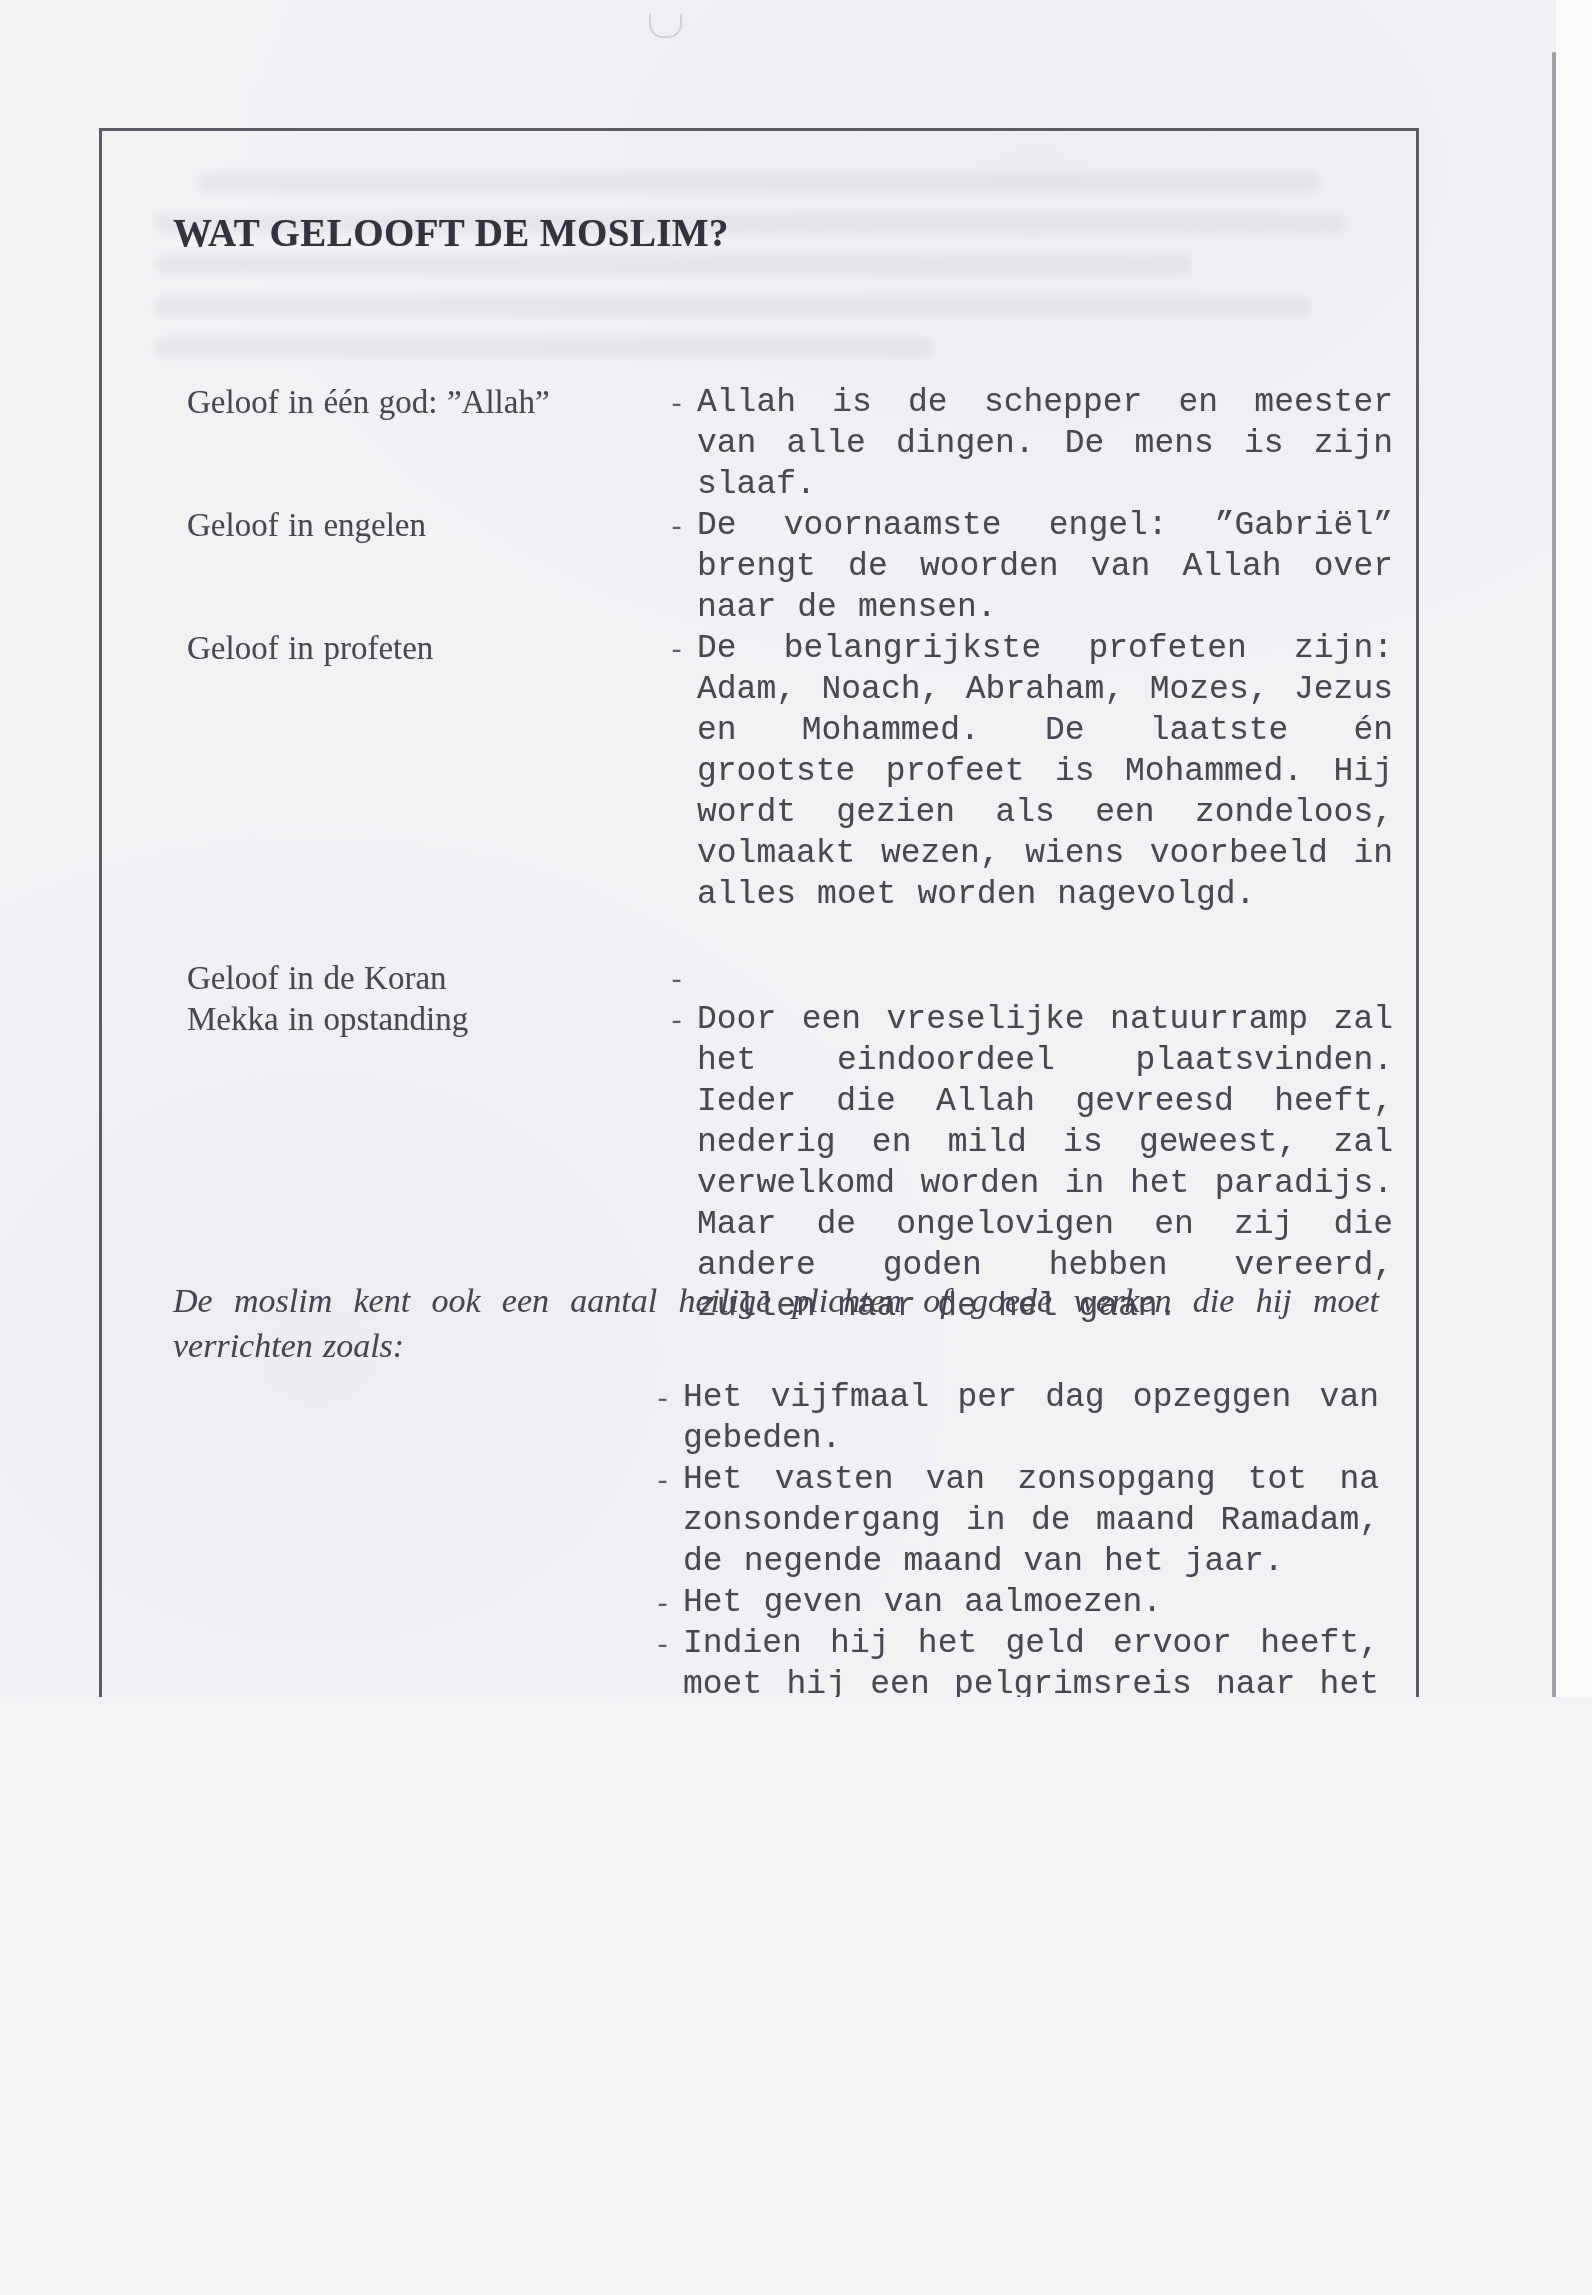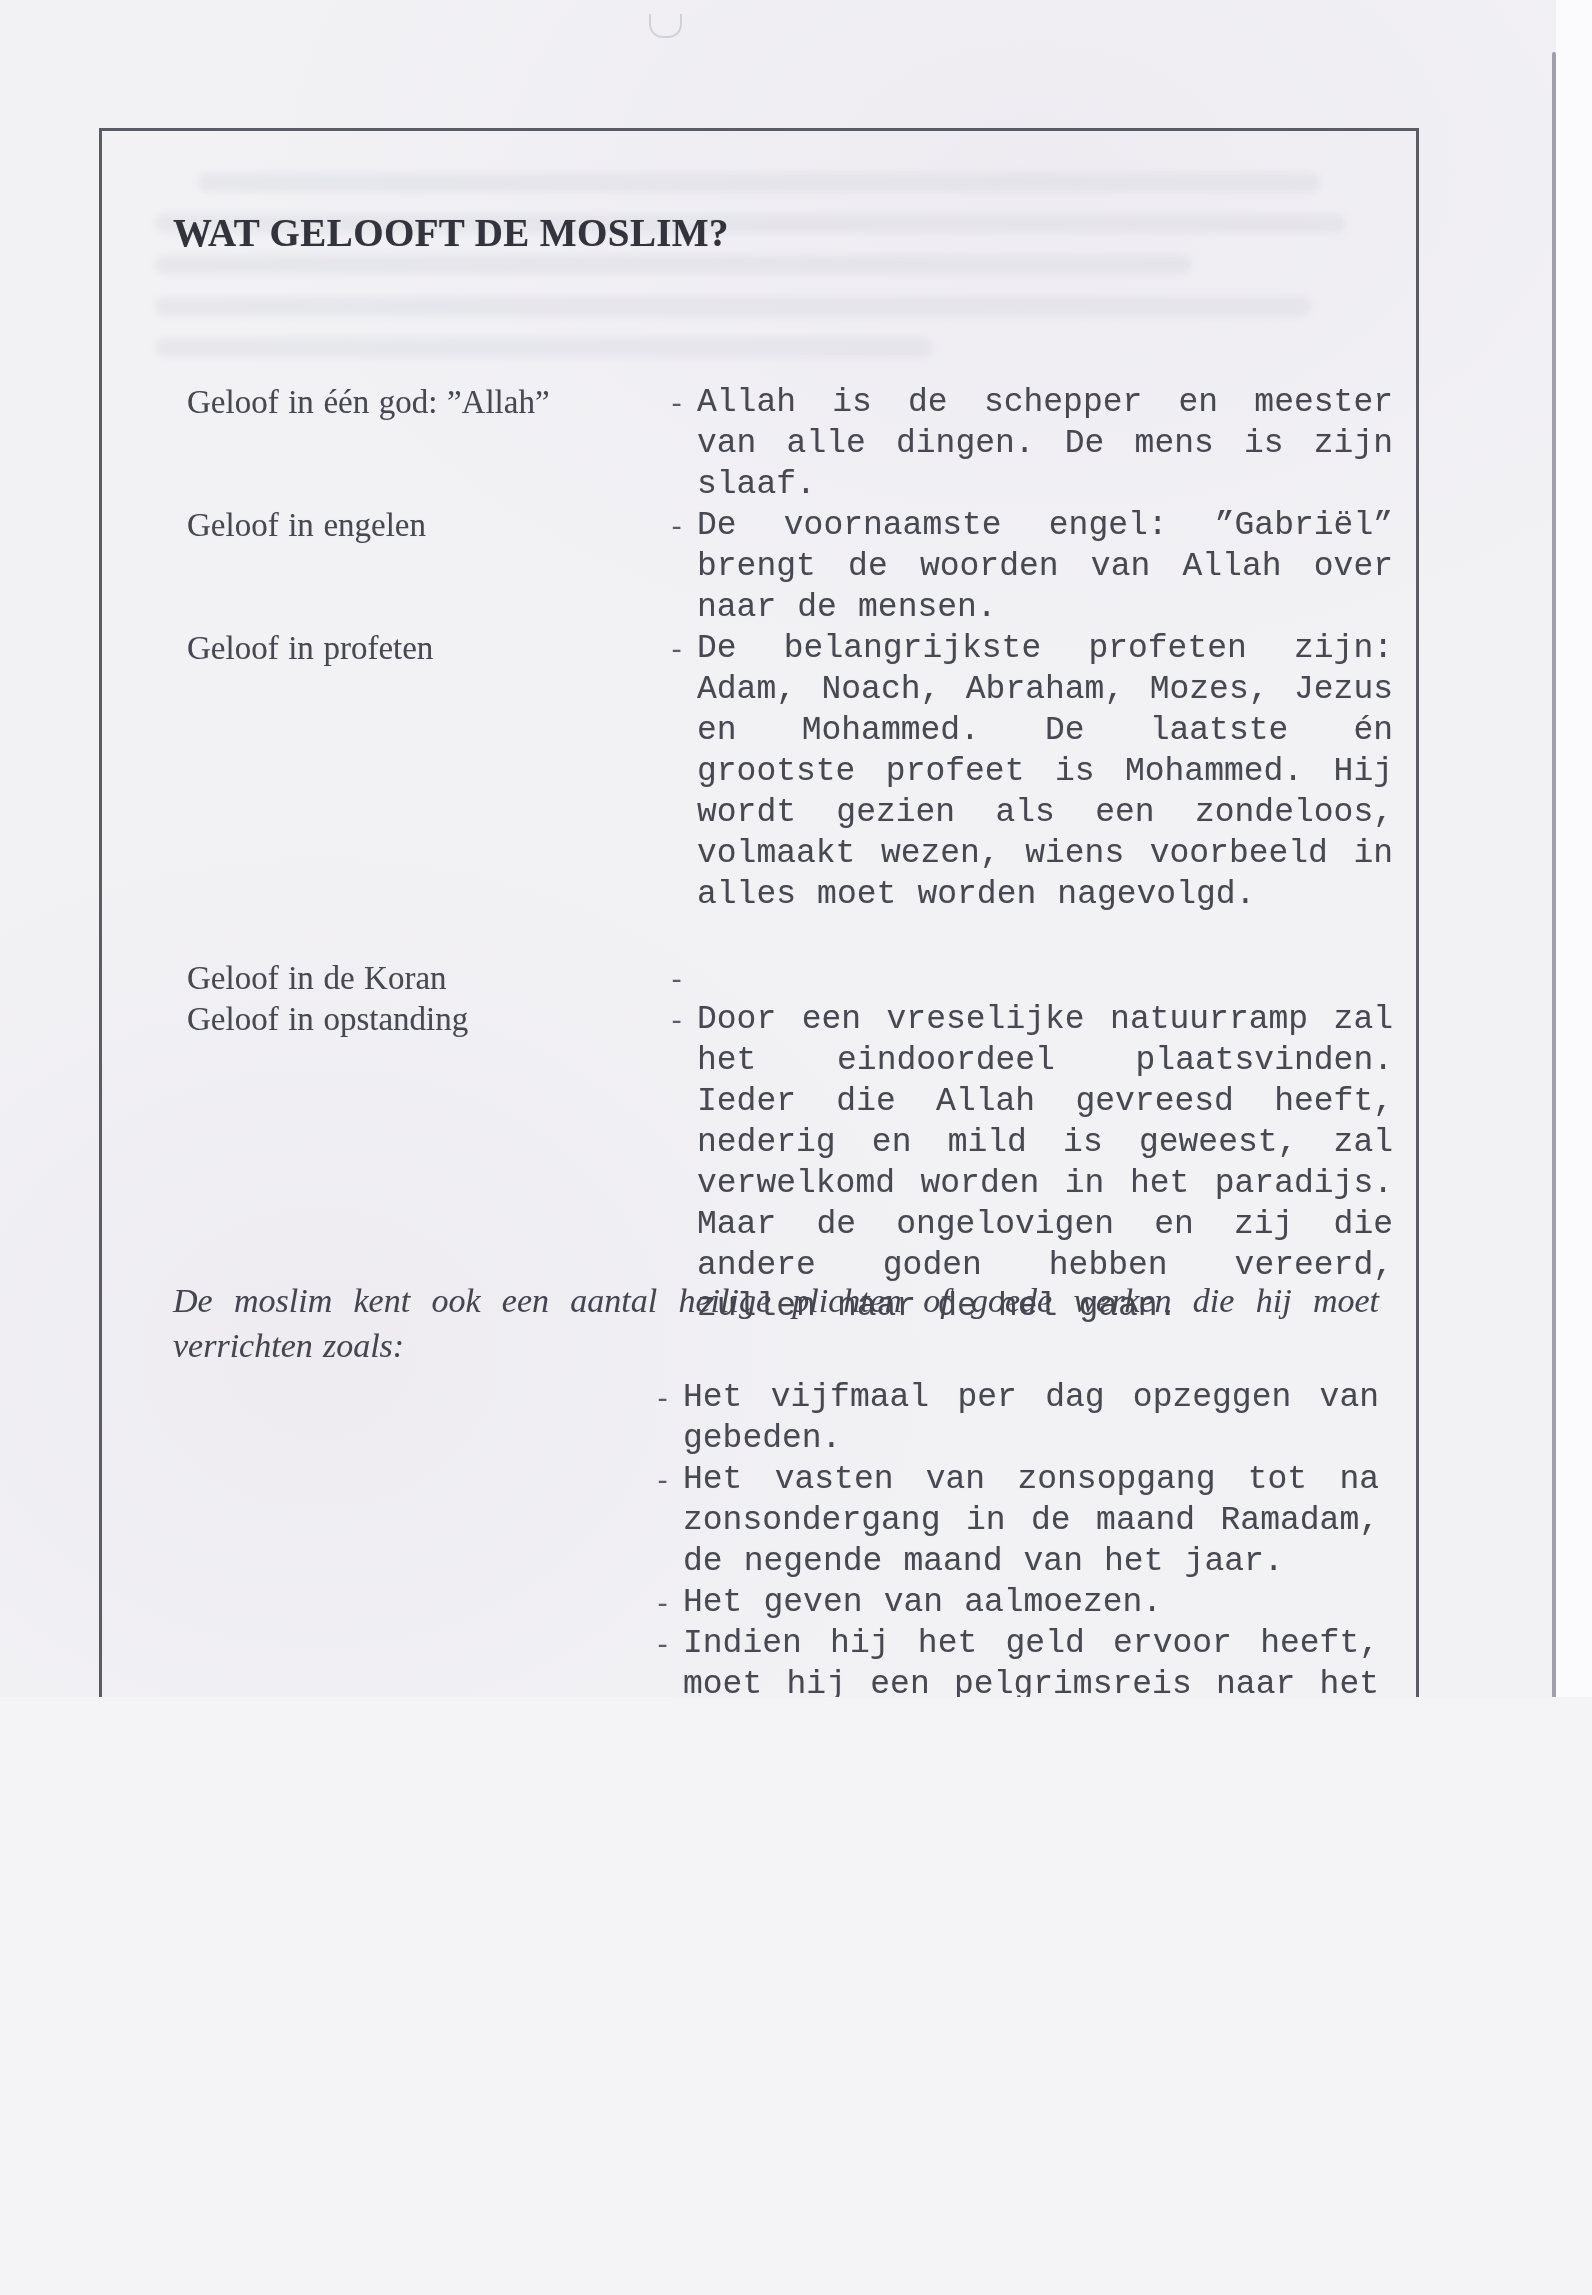--- a/index.html
+++ b/index.html
@@ -114,21 +114,21 @@
       <div class="b-row">
         <div class="term">Geloof in profeten</div>
         <div class="dash">-</div>
         <div class="desc">De belangrijkste profeten zijn: Adam, Noach, Abraham, Mozes, Jezus en Mohammed. De laatste én grootste profeet is Mohammed. Hij wordt gezien als een zondeloos, volmaakt wezen, wiens voorbeeld in alles moet worden nagevolgd.</div>
       </div>
       <div class="b-row">
         <div class="term">Geloof in de Koran</div>
         <div class="dash">-</div>
       </div>
       <div class="b-row">
-        <div class="term">Geloof in opstanding</div>
+        <div class="term">Mekka in opstanding</div>
         <div class="dash">-</div>
         <div class="desc">Door een vreselijke natuurramp zal het eindoordeel plaatsvinden. Ieder die Allah gevreesd heeft, nederig en mild is geweest, zal verwelkomd worden in het paradijs. Maar de ongelovigen en zij die andere goden hebben vereerd, zullen naar de hel gaan.</div>
       </div>
     </div>
 
     <p class="intro">De moslim kent ook een aantal heilige plichten of goede werken die hij moet verrichten zoals:</p>
 
     <div class="duties text-col">
       <div class="d-row">
         <div class="term"></div>

